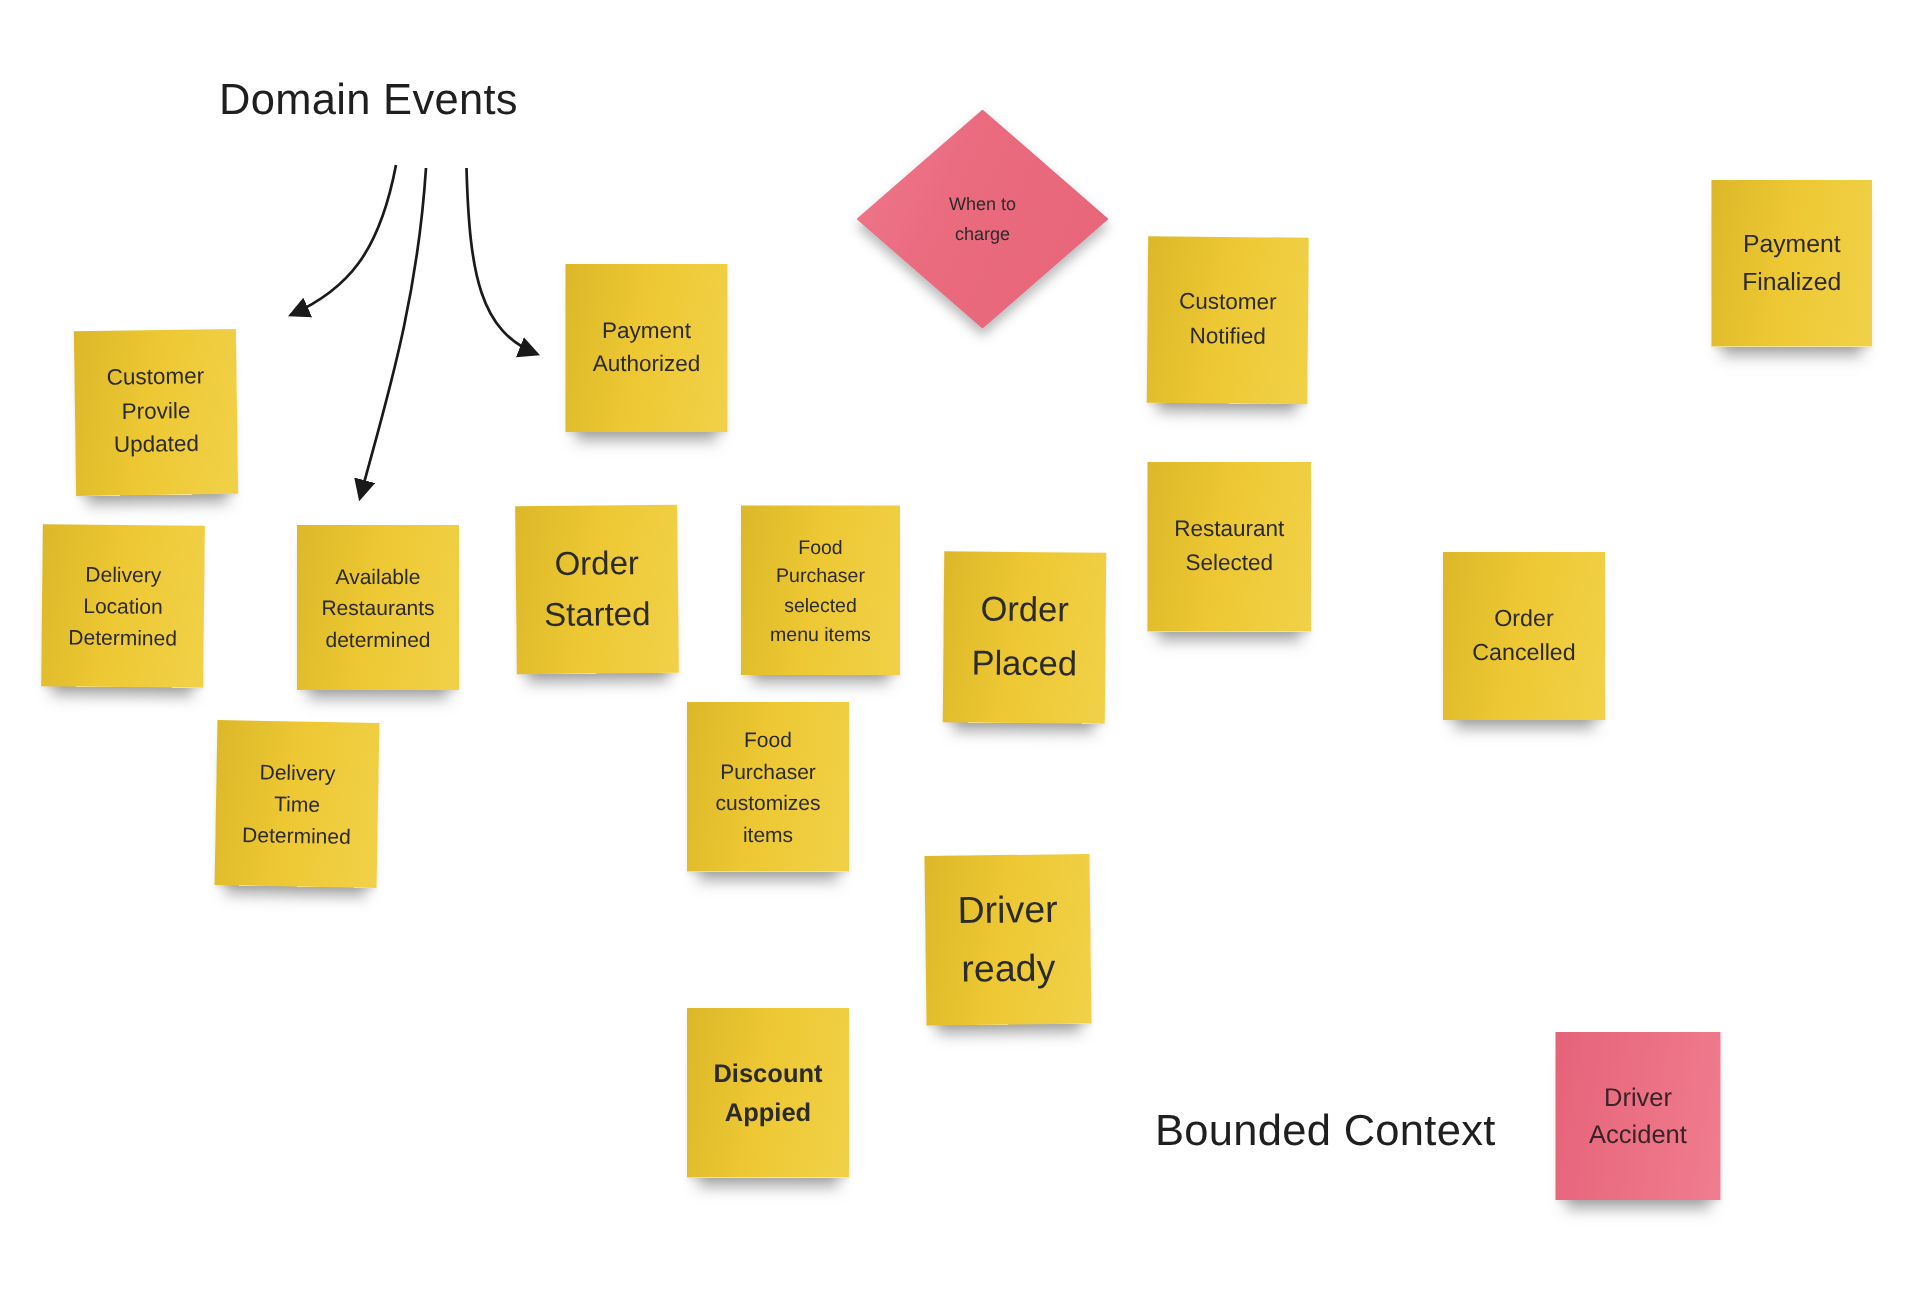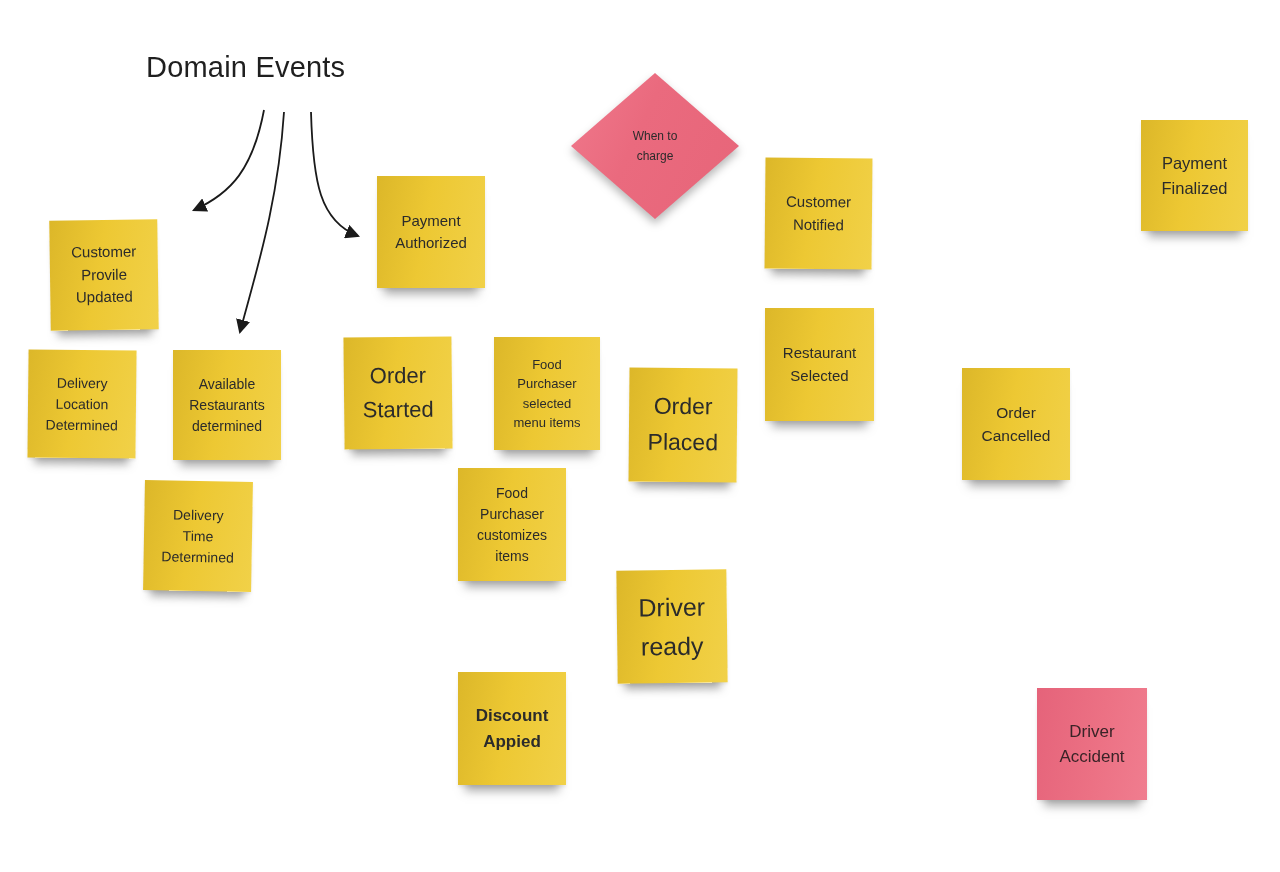--- a/index.html
+++ b/index.html
@@ -66,36 +66,37 @@
         <path d="M0,0 L10,5 L0,10 z" fill="#1a1a1a"></path>
       </marker>
     </defs>
     <path d="M264,110 C253,168 232,193 194,210" fill="none" stroke="#1a1a1a" stroke-width="1.8" marker-end="url(#ah)"></path>
     <path d="M284,112 C278,205 255,275 240,332" fill="none" stroke="#1a1a1a" stroke-width="1.8" marker-end="url(#ah)"></path>
     <path d="M311,112 C313,183 320,221 358,236" fill="none" stroke="#1a1a1a" stroke-width="1.8" marker-end="url(#ah)"></path>
   </svg>
 
   <div id="title" class="big-label">Domain Events</div>
 
+  <div id="bounded-context" class="big-label">Bounded Context</div>
 
   <div id="diamond">
     <div class="shape"></div>
     <div class="diamond-text">When to
 charge</div>
   </div>
 
   <div class="note" style="left:50px;top:220px;width:108px;height:110px;font-size:15px;transform:rotate(-0.8deg);">Customer
 Provile
 Updated</div>
 
   <div class="note" style="left:28px;top:350px;width:108px;height:108px;font-size:14px;transform:rotate(0.6deg);">Delivery
 Location
 Determined</div>
 
-  <div class="note" style="left:173px;top:350px;width:108px;height:110px;font-size:14px;">Available
+  <div class="note" style="left:198px;top:350px;width:108px;height:110px;font-size:14px;">Available
 Restaurants
 determined</div>
 
   <div class="note" style="left:144px;top:481px;width:108px;height:110px;font-size:14px;transform:rotate(1deg);">Delivery
 Time
 Determined</div>
 
   <div class="note" style="left:377px;top:176px;width:108px;height:112px;font-size:15px;">Payment
 Authorized</div>
 

